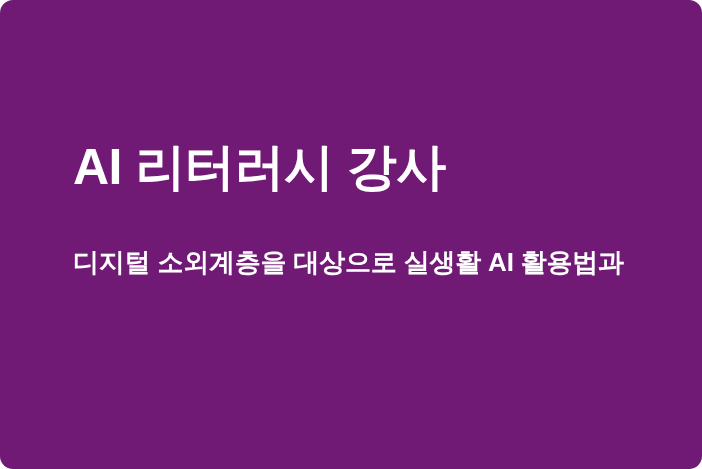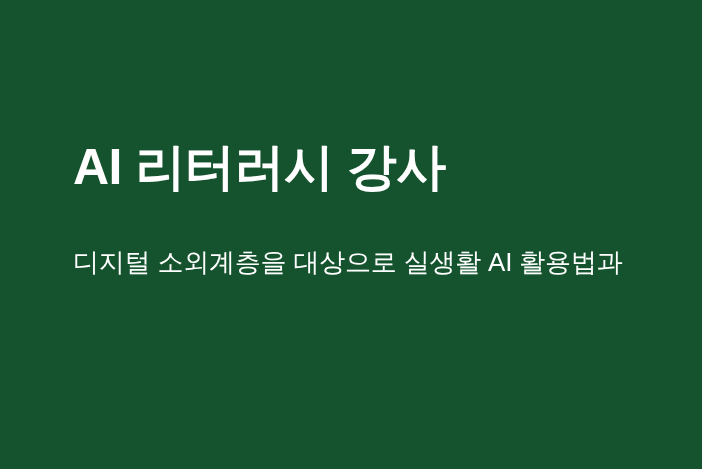--- a/index.html
+++ b/index.html
@@ -51,30 +51,30 @@
     top: 236px;
     margin: 0;
     padding: 0;
     list-style: none;
   }
 
   .banner-subtitle-line {
     display: block;
     font-size: 26px;
     line-height: 52px;
-    font-weight: 400;
+    font-weight: 700;
     letter-spacing: -0.2px;
     color: #ffffff;
     white-space: nowrap;
   }
 </style>
 </head>
 <body>
 
-<div class="banner" style="background: #14532d;">
+<div class="banner" style="background: #701a75; border-radius: 13px;">
 
   <h1 class="banner-title" style="color: rgb(255, 255, 255);">AI 리터러시 강사</h1>
 
   <div class="banner-subtitle">
     <span class="banner-subtitle-line" style="color: rgb(255, 255, 255);">디지털 소외계층을 대상으로 실생활 AI 활용법과</span>
   </div>
 
 </div>
 
 </body></html>

